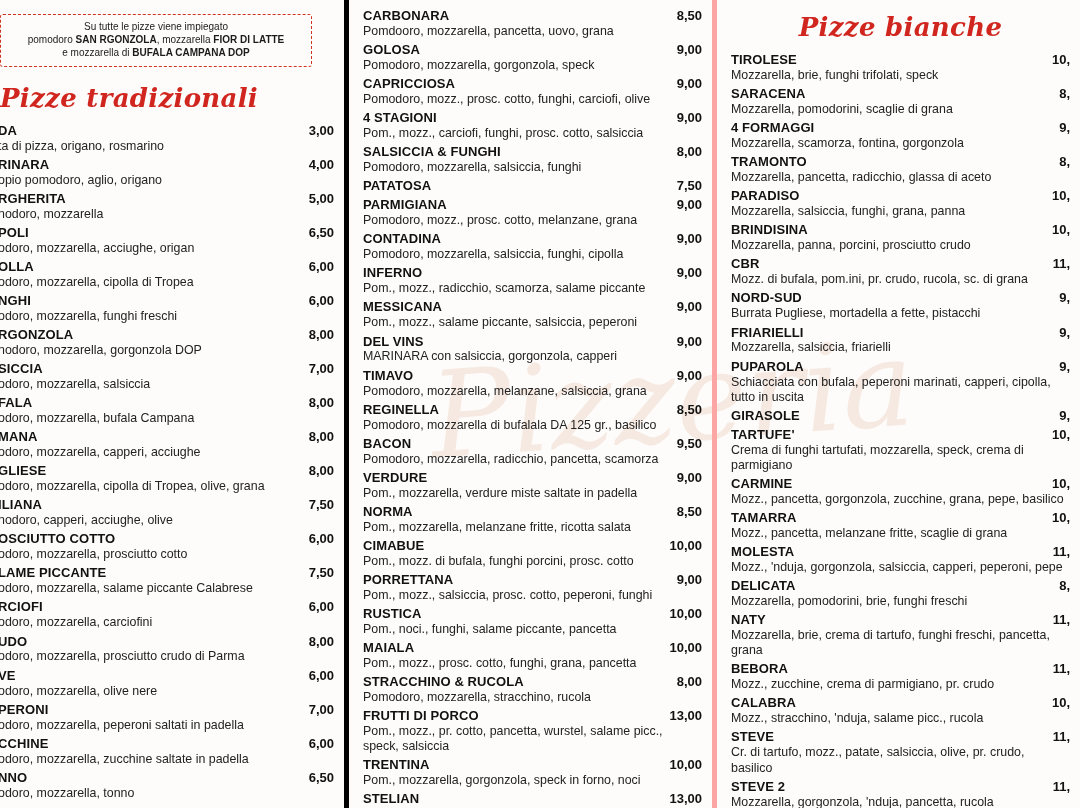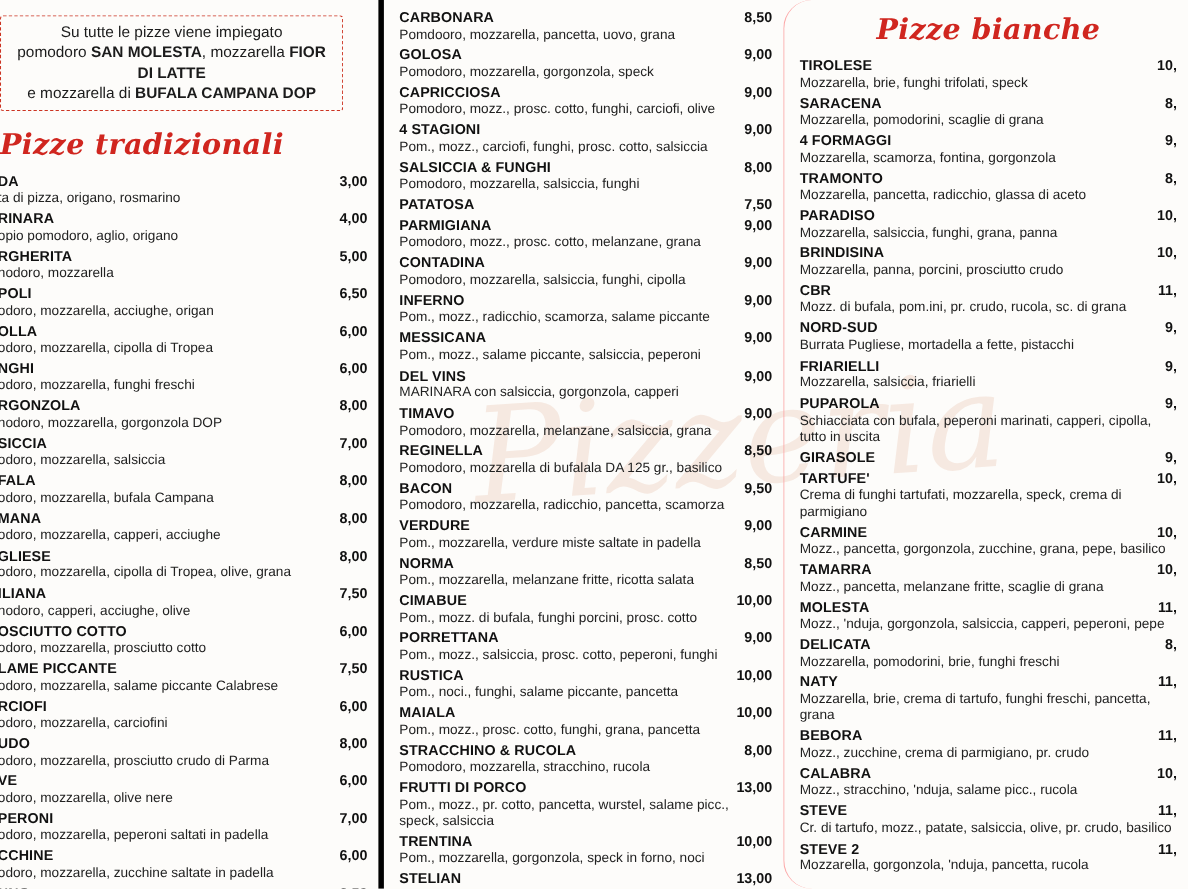--- a/index.html
+++ b/index.html
@@ -32,29 +32,29 @@
   }
   .col {
     position: relative;
     z-index: 1;
     height: 808px;
     padding: 8px 10px 0 0;
     overflow: hidden;
   }
   .col-left   { width: 344px; padding-left: 0; }
   .col-mid    { width: 368px; border-left: 5px solid #000000; padding-left: 14px; }
-  .col-right  { width: 368px; border-left: 1px solid #fca5a5; padding-left: 14px; border-radius: 26px; }
+  .col-right  { width: 368px; border-left: 5px solid #fca5a5; padding-left: 14px; }
 
   .notice {
     border: 1px dashed #cc3322;
     border-radius: 3px;
     margin: 6px 22px 0 0;
     padding: 5px 6px 6px 6px;
     text-align: center;
-    font-size: 14px;
+    font-size: 10px;
     line-height: 1.32;
     color: #1b1b1b;
   }
   .notice b { font-weight: bold; }
 
   .script-title {
     font-family: "DejaVu Serif", serif;
     font-style: italic;
     font-weight: bold;
     color: #d0261f;
@@ -104,21 +104,21 @@
 <body>
 
 <div id="page">
 
   <div class="watermark">Pizzeria</div>
 
   <div class="col col-left">
 
     <div class="notice">
       <div>Su tutte le pizze viene impiegato</div>
-      <div>pomodoro <b>SAN MOLESTA</b>, mozzarella <b>FIOR DI LATTE</b></div>
+      <div>pomodoro <b>SAN RGONZOLA</b>, mozzarella <b>FIOR DI LATTE</b></div>
       <div>e mozzarella di <b>BUFALA CAMPANA DOP</b></div>
     </div>
 
     <div class="script-title">Pizze tradizionali</div>
 
     <div>
       <div class="item">
           <div class="item-head">
             <span class="item-name">DA</span>
             <span class="item-price">3,00</span>

